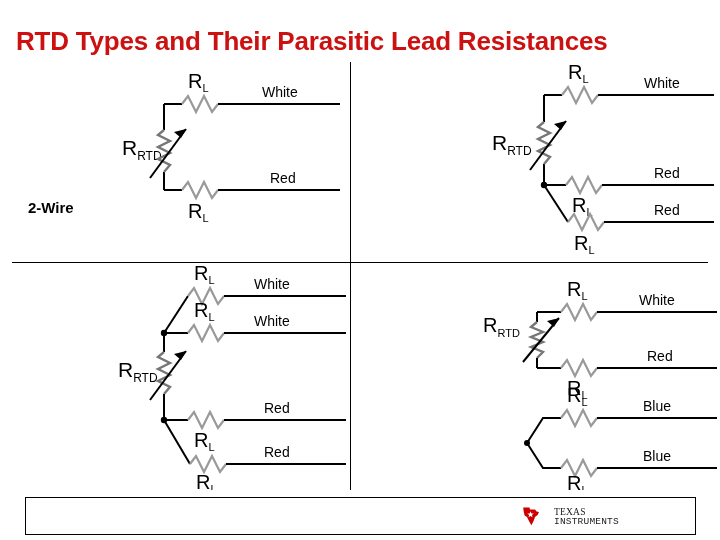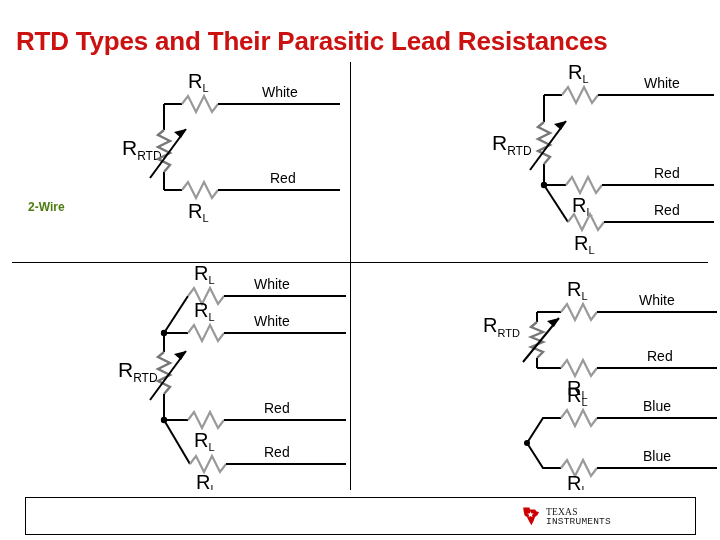--- a/index.html
+++ b/index.html
@@ -45,23 +45,23 @@
     top: 62px;
     width: 0;
     height: 428px;
     border-left: 1.5px solid #000000;
   }
   .quad {
     position: absolute;
   }
   .quad-label {
     position: absolute;
-    font-size: 12px;
+    font-size: 15px;
     font-weight: bold;
-    color: #4d7c0f;
+    color: #000000;
     line-height: 19px;
     white-space: pre-line;
   }
   .circuit {
     position: absolute;
   }
   #q-2wire   { left: 0px;   top: 62px;  width: 350px; height: 200px; }
   #q-3wire   { left: 351px; top: 62px;  width: 369px; height: 200px; }
   #q-4wire   { left: 0px;   top: 264px; width: 350px; height: 226px; }
   #q-comp    { left: 351px; top: 264px; width: 369px; height: 226px; }
@@ -78,21 +78,21 @@
     background: #ffffff;
   }
   #ti-logo {
     position: absolute;
     left: 520px;
     top: 503px;
     width: 120px;
     height: 26px;
     display: flex;
     align-items: center;
-    gap: 4px;
+    gap: 12px;
   }
   #ti-logo .ti-mark { flex: 0 0 auto; }
   #ti-logo .ti-words {
     font-family: "Liberation Serif", serif;
     color: #1a1a1a;
     line-height: 10px;
     padding-top: 1px;
   }
   #ti-logo .ti-word {
     display: block;

